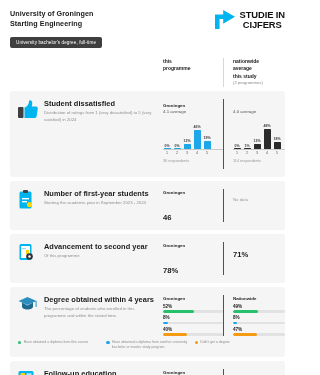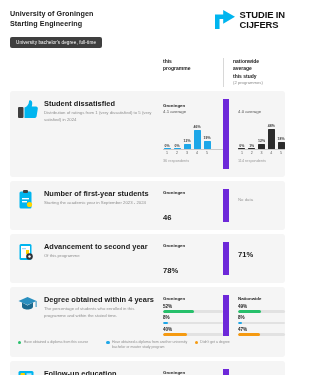--- a/index.html
+++ b/index.html
@@ -13,39 +13,39 @@
   }
   .page { position: relative; width: 295px; height: 375px; padding: 0 10px; }
 
   
   .header { display: flex; justify-content: space-between; align-items: flex-start; padding-top: 9px; }
   .inst-name { font-size: 7.2px; font-weight: bold; line-height: 1.45; letter-spacing: .01em; }
   .badge {
     display: inline-block; margin-top: 4px; background: #3f3f3f; color: #ffffff;
     font-size: 4.6px; padding: 3px 6px; border-radius: 2px; letter-spacing: .02em;
   }
-  .logo { display: flex; align-items: center; gap: 3px; margin-top: 1px; }
+  .logo { display: flex; align-items: center; gap: 3px; margin-top: 1px; text-align: center; }
   .logo-mark { width: 22px; height: 20px; flex: none; }
   .logo-text { font-size: 9.4px; font-weight: bold; line-height: 1.05; letter-spacing: -.01em; color: #111; }
 
   
   .colheads { display: flex; justify-content: flex-end; margin-top: 10px; }
   .colhead { width: 60px; text-align: left; font-size: 5px; font-weight: bold; line-height: 1.5; color: #1b1b1b; }
   .colhead.second { width: 62px; padding-left: 9px; border-left: 1px solid #d8d8d8; }
   .colhead .sub { font-weight: normal; font-size: 4.2px; color: #8a8a8a; }
 
   
   .card { background: #f5f5f5; border-radius: 3px; margin-top: 4px; position: relative; }
   .row { display: flex; align-items: flex-start; padding: 8px 0 8px 8px; }
   .icon-cell { width: 26px; flex: none; padding-top: 1px; }
   .text-cell { flex: 1; padding-right: 6px; }
   .row-title { font-size: 7.4px; font-weight: bold; line-height: 1.3; letter-spacing: .005em; }
   .row-sub { font-size: 4.3px; color: #8f8f8f; line-height: 1.45; margin-top: 2px; }
   .val-cell { width: 60px; flex: none; padding-top: 1px; }
-  .val-cell.second { width: 62px; padding-left: 9px; border-left: 6px solid #6d28d9; align-self: stretch; }
+  .val-cell.second { width: 62px; padding-left: 9px; border-left: 1px solid #6d28d9; align-self: stretch; }
   .val-label { font-size: 4.4px; font-weight: bold; color: #1b1b1b; }
   .val-big { font-size: 7.6px; font-weight: bold; margin-top: 18px; }
   .val-na { font-size: 4.3px; color: #9a9a9a; margin-top: 7px; }
 
   
   .satrow { min-height: 86px; }
   .chart { margin-top: 3px; }
   .chart-avg { font-size: 4.4px; color: #555; margin-top: 1px; }
   .bars { display: flex; align-items: flex-end; gap: 2px; height: 26px; margin-top: 10px; border-bottom: 1px solid #c9c9c9; }
   .bar-wrap { width: 8px; display: flex; flex-direction: column; justify-content: flex-end; align-items: center; height: 100%; }

